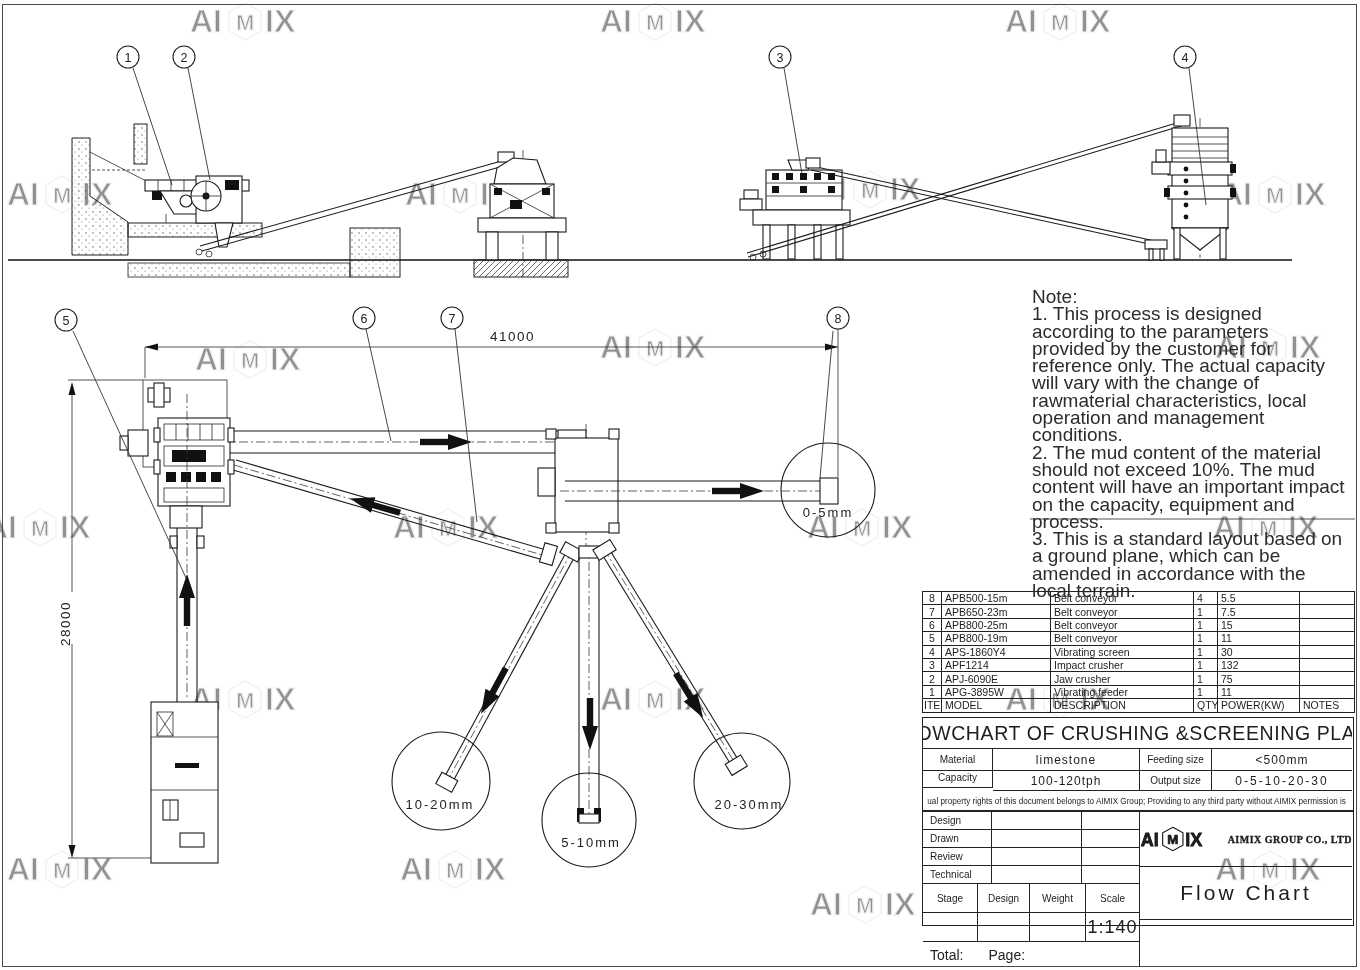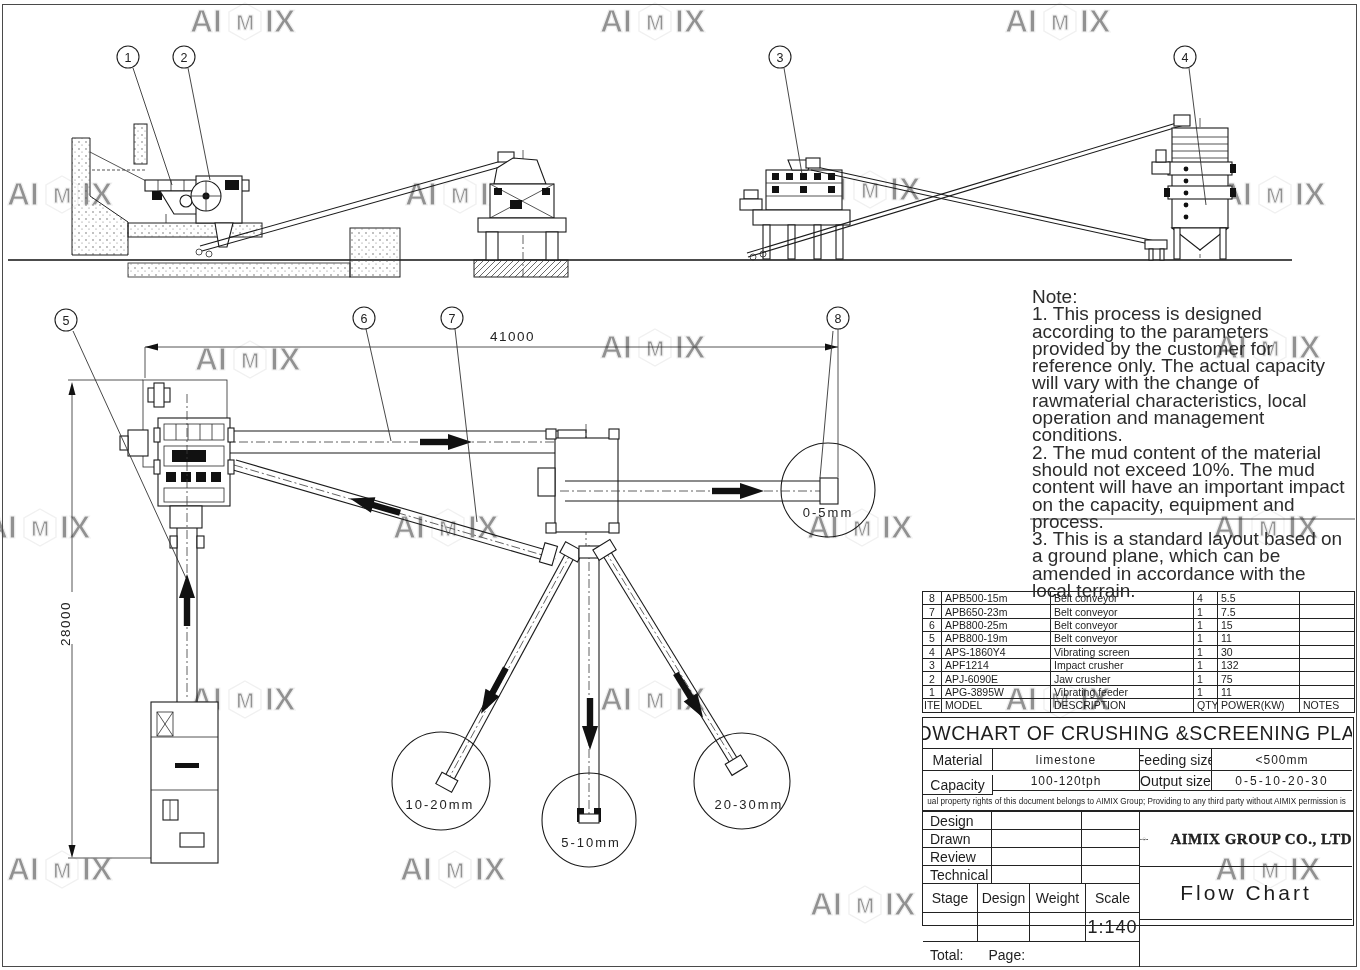--- a/index.html
+++ b/index.html
@@ -27,25 +27,25 @@
             white-space:nowrap;overflow:hidden;color:#1d1d1d;}
   #equip td.c{text-align:center;padding:0 1px;}
   
   .tb{border:1.2px solid #222;background:transparent;}
   .cell{position:absolute;box-sizing:border-box;border-right:1px solid #222;border-bottom:1px solid #222;
         display:flex;align-items:center;justify-content:center;overflow:hidden;white-space:nowrap;}
   .cell.nr{border-right:none;}
   .cell.nb{border-bottom:none;}
   .cell.left{justify-content:flex-start;padding-left:7px;}
   #bigtitle{font-size:19.5px;letter-spacing:0.6px;color:#1d1d1d;}
-  .lab{font-size:14px;color:#1d1d1d;}
+  .lab{font-size:10px;color:#1d1d1d;}
   .val{font-size:12px;letter-spacing:1px;color:#1d1d1d;}
   .ip{font-size:8.3px;transform:scale(0.98);color:#1d1d1d;}
   .flowchart-title{font-size:21px;letter-spacing:3px;color:#1d1d1d;}
-  .company{font-size:15px;font-weight:bold;font-family:"Liberation Serif",serif;letter-spacing:0.5px;
+  .company{font-size:10px;font-weight:bold;font-family:"Liberation Serif",serif;letter-spacing:0.5px;
            -webkit-text-stroke:0.3px #111;}
 </style>
 </head>
 <body>
 
 <svg class="abs" width="1360" height="970" viewBox="0 0 1360 970" style="left:0;top:0;">
   <defs>
     <pattern id="stip" width="7" height="7" patternUnits="userSpaceOnUse">
       <circle cx="2" cy="2" r="0.7" fill="#555"></circle>
         <circle cx="5" cy="5" r="0.55" fill="#777"></circle>
@@ -506,21 +506,21 @@
 </table>
 
 <div class="abs tb" style="left:922px;top:717px;width:432px;height:94px;">
   <div class="cell nr" id="bigtitle" style="left:0;top:0;width:429px;height:31px;">
     <span>FLOWCHART OF CRUSHING &amp;SCREENING PLANT</span>
   </div>
   <div class="cell lab" style="left:0;top:31px;width:70px;height:22px;">Material</div>
   <div class="cell val" style="left:70px;top:31px;width:147px;height:22px;">limestone</div>
   <div class="cell lab" style="left:217px;top:31px;width:72px;height:22px;">Feeding size</div>
   <div class="cell val nr" style="left:289px;top:31px;width:140px;height:22px;">&lt;500mm</div>
-  <div class="cell lab" style="left:0;top:57px;width:70px;height:20px;">Capacity</div>
+  <div class="cell lab" style="left:0;top:50px;width:70px;height:20px;">Capacity</div>
   <div class="cell val" style="left:70px;top:53px;width:147px;height:20px;">100-120tph</div>
   <div class="cell lab" style="left:217px;top:53px;width:72px;height:20px;">Output size</div>
   <div class="cell val nr" style="left:289px;top:53px;width:140px;height:20px;letter-spacing:2px;">0-5-10-20-30</div>
   <div class="cell ip nr nb" style="left:0;top:73px;width:429px;height:19px;">The intellectual property rights of this document belongs to AIMIX Group; Providing to any third party without AIMIX permission is not allowed.</div>
 </div>
 
 <div class="abs tb" style="left:922px;top:811px;width:432px;height:115px;padding-left:7px;">
 
   <div class="cell lab left" style="left:0;top:0;width:69px;height:18px;">Design</div>
   <div class="cell" style="left:69px;top:0;width:90px;height:18px;"></div>

